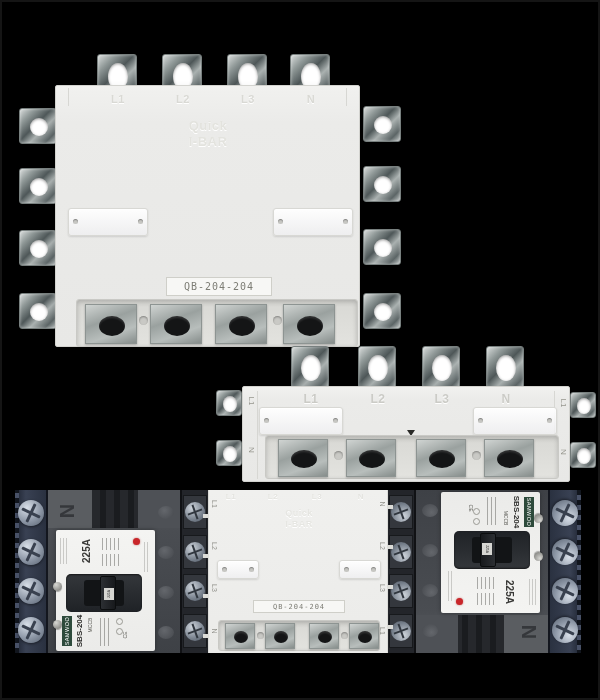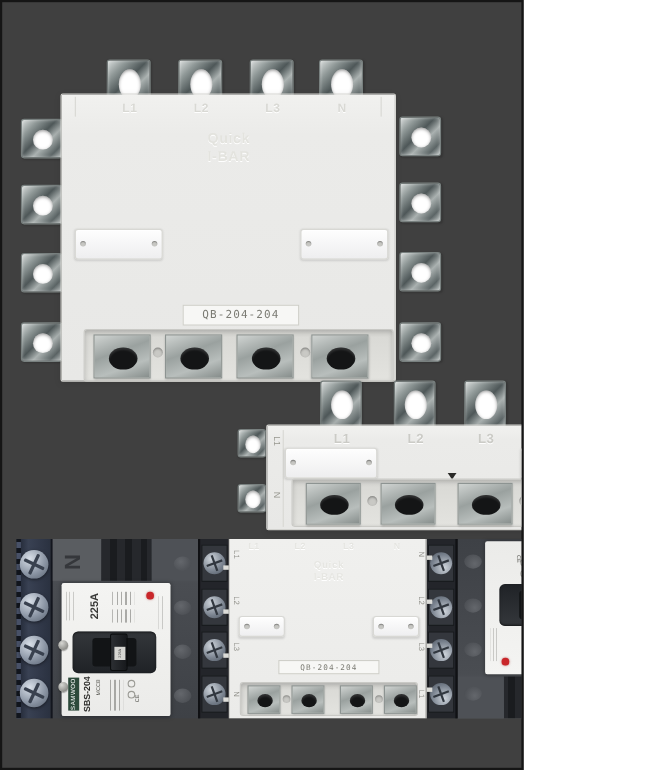--- a/index.html
+++ b/index.html
@@ -1,18 +1,18 @@
 <!DOCTYPE html>
 <html><head>
 <meta charset="utf-8">
 <style>
   html,body{margin:0;padding:0;background:#ffffff;}
   *{box-sizing:border-box;}
   .canvas{
-    position:relative;width:476px;height:700px;background:#404040;
+    position:relative;width:600px;height:700px;background:#000000;
     border:2px solid #151515;overflow:hidden;
     font-family:"Liberation Sans",sans-serif;
   }
   
   .lug{
     position:absolute;border-radius:3px;border:1px solid #78807f;
     background:linear-gradient(135deg,#d9dddc 0%,#8f9897 22%,#4e5758 45%,#aab1b0 62%,#5c6566 84%,#c3c9c8 100%);
     box-shadow:inset 0 0 3px rgba(255,255,255,.45),1px 1px 2px rgba(0,0,0,.18);
   }
   .lug .hole{

